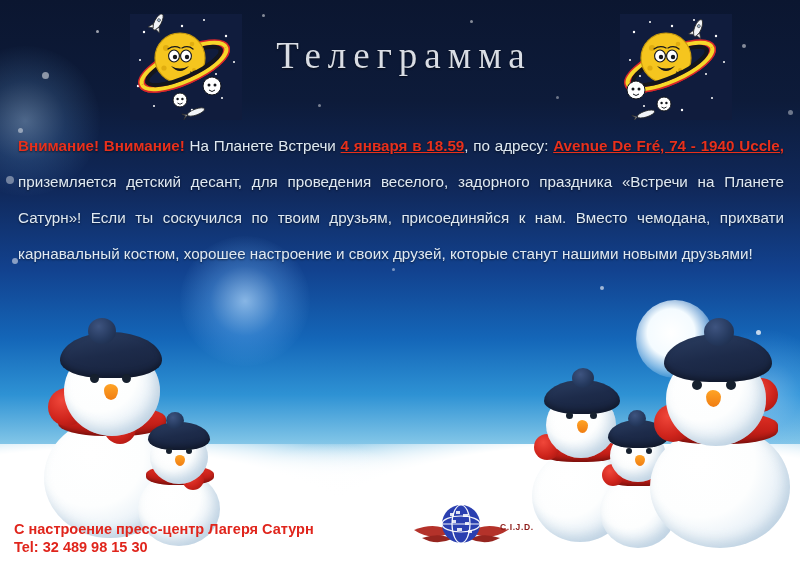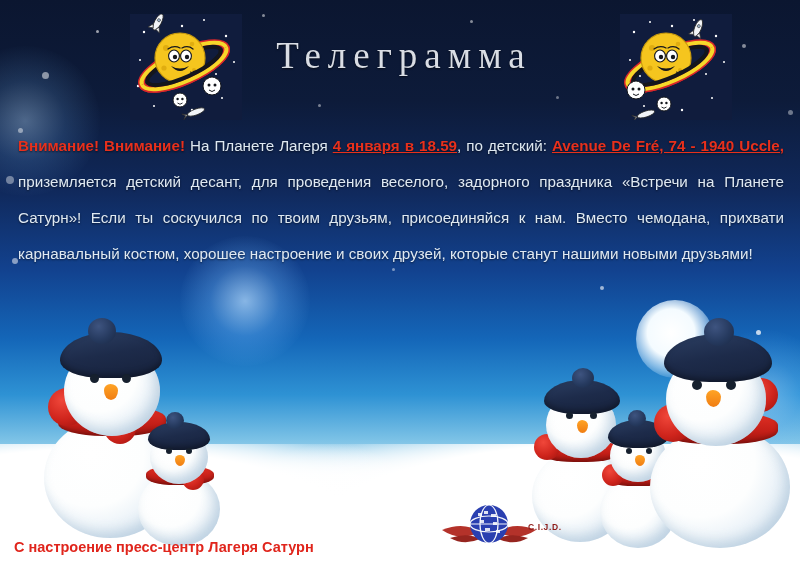--- a/index.html
+++ b/index.html
@@ -149,21 +149,21 @@
     left: 14px;
     bottom: 8px;
     color: #e0251c;
     font-weight: bold;
     font-size: 14.5px;
     line-height: 18px;
     white-space: nowrap;
   }
   .logo {
     position: absolute;
-    left: 436px;
+    left: 408px;
     bottom: 6px;
     width: 160px;
     height: 58px;
   }
   .logo-cijd {
     position: absolute;
     left: 92px;
     top: 22px;
     font-size: 8.5px;
     font-weight: bold;
@@ -363,22 +363,22 @@
           <ellipse cx="0" cy="0" rx="9" ry="3" fill="#f2f4f7" stroke="#2a2a2a" stroke-width="0.8"></ellipse>
           <path d="M-9,0 L-14,3 L-11,0 L-14,-3 Z" fill="#f2f4f7" stroke="#2a2a2a" stroke-width="0.7"></path>
         </g>
       </svg>
     </div>
   </div>
 
   <div class="body-copy">
     <span class="accent">Внимание!</span>
     <span class="accent">Внимание!</span>
-    <span>На Планете Лагеря</span>
-    <span class="accent-u">4 января в 18.59</span><span>, по детский:</span>
+    <span>На Планете Встречи</span>
+    <span class="accent-u">4 января в 18.59</span><span>, по адресу:</span>
     <span class="accent-u">Avenue De Fré, 74 - 1940 Uccle,</span>
     <span>приземляется   детский десант, для проведения веселого, задорного праздника «Встречи на Планете Сатурн»! Если ты соскучился по твоим друзьям, присоединяйся к нам. Вместо чемодана, прихвати карнавальный костюм, хорошее настроение и своих друзей, которые станут   нашими новыми друзьями!</span>
   </div>
 
   <div class="ground"></div>
 
   <div class="snowman" style="left:28px; top:330px; width:184px; height:205px;">
     <div class="sm-body" style="left:16px; top:88px; width:132px; height:120px;"></div>
     <div class="sm-scarf" style="left:30px; top:76px; width:108px; height:30px;"></div>
     <div class="sm-scarf-ball" style="left:20px; top:58px; width:38px; height:38px;"></div>
@@ -435,20 +435,21 @@
     <div class="sm-head" style="left:26px; top:18px; width:100px; height:94px;"></div>
     <div class="sm-hat" style="left:24px; top:0px; width:108px; height:48px;"></div>
     <div class="sm-pom" style="left:64px; top:-16px; width:30px; height:28px;"></div>
     <div class="sm-eye" style="left:52px; top:46px; width:10px; height:10px;"></div>
     <div class="sm-eye" style="left:86px; top:46px; width:10px; height:10px;"></div>
     <div class="sm-nose" style="left:66px; top:56px; width:15px; height:17px;"></div>
   </div>
 
   <div class="footer-contact">
     <div>С настроение пресс-центр Лагеря Сатурн</div>
+    <div>Tel: 32 489 98 15 30</div>
   </div>
 
   <div class="logo">
     <svg viewBox="0 0 160 58" width="160" height="58" aria-hidden="true">
       <path d="M6,30 q22,-9 38,2 q-20,10 -38,-2 Z" fill="#b4322a"></path>
       <path d="M100,30 q-22,-9 -38,2 q20,10 38,-2 Z" fill="#b4322a"></path>
       <path d="M14,38 q18,-6 30,1 q-16,7 -30,-1 Z" fill="#96251f"></path>
       <path d="M92,38 q-18,-6 -30,1 q16,7 30,-1 Z" fill="#96251f"></path>
       <circle cx="53" cy="24" r="19" fill="#2a3fb0"></circle>
       <g stroke="#ffffff" stroke-width="1.2" fill="none" opacity="0.95">

